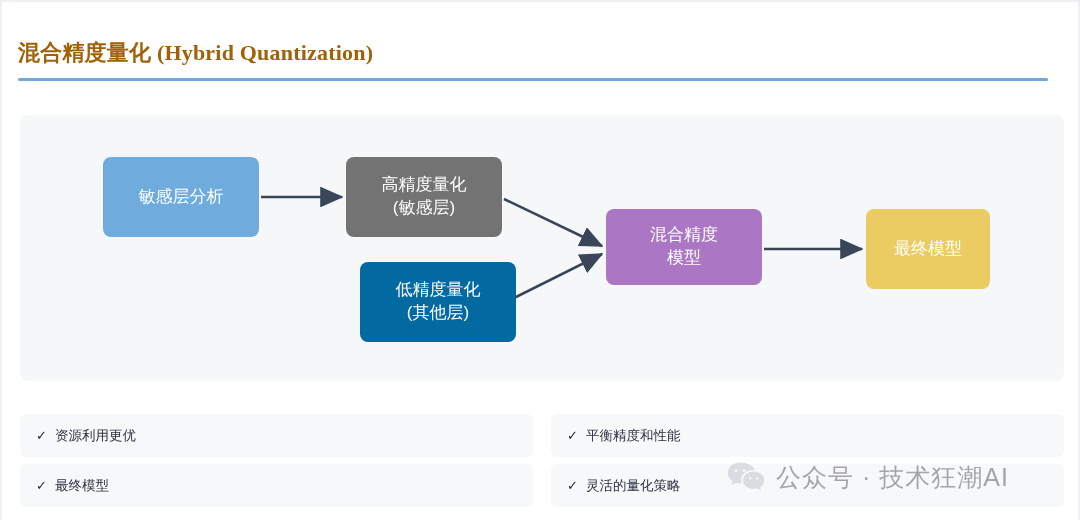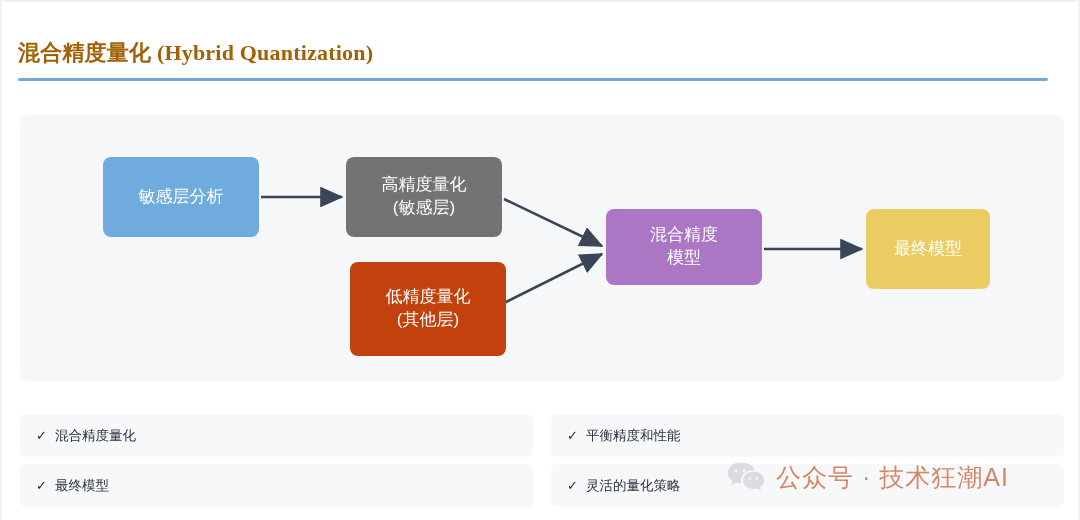--- a/index.html
+++ b/index.html
@@ -141,21 +141,21 @@
       <div>
           <span class="node-line">敏感层分析</span>
         </div>
     </div>
     <div class="node" style="left: 326px; top: 42px; width: 156px; height: 80px; background: #737373;">
       <div>
         <span class="node-line">高精度量化</span>
         <span class="node-line">(敏感层)</span>
       </div>
     </div>
-    <div class="node" style="left: 330px; top: 147px; width: 156px; height: 94px; background: #c2410c;">
+    <div class="node" style="left: 340px; top: 147px; width: 156px; height: 80px; background: #0369a1;">
       <div>
         <span class="node-line">低精度量化</span>
         <span class="node-line">(其他层)</span>
       </div>
     </div>
     <div class="node" style="left: 586px; top: 94px; width: 156px; height: 76px; background: rgb(171, 119, 196);">
       <div>
         <span class="node-line">混合精度</span>
         <span class="node-line">模型</span>
       </div>
@@ -164,21 +164,21 @@
       <div>
           <span class="node-line">最终模型</span>
         </div>
     </div>
 
   </div>
 
   <div class="features">
     <div class="feature-item">
       <span class="check-icon">✓</span>
-      <span>混合精度量化</span>
+      <span>资源利用更优</span>
     </div>
     <div class="feature-item">
       <span class="check-icon">✓</span>
       <span>平衡精度和性能</span>
     </div>
     <div class="feature-item">
       <span class="check-icon">✓</span>
       <span>最终模型</span>
     </div>
     <div class="feature-item">
@@ -189,16 +189,16 @@
 
   <div class="watermark">
     <svg class="wm-logo" viewBox="0 0 44 36">
       <path d="M15.5 2C7.9 2 2 7.2 2 13.5c0 3.6 2 6.8 5.1 8.9L5.8 27l5.3-2.7c1.4.4 2.9.6 4.4.6.5 0 1 0 1.5-.1-.3-1-.5-2-.5-3.1 0-6.3 6.1-11.4 13.6-11.4.5 0 1 0 1.5.1C30.2 5.6 23.6 2 15.5 2z" fill="#c9ccd3"></path>
       <circle cx="11" cy="11" r="1.7" fill="#f3f4f6"></circle>
       <circle cx="20" cy="11" r="1.7" fill="#f3f4f6"></circle>
       <path d="M42 21.6c0-5.3-5.2-9.6-11.6-9.6s-11.6 4.3-11.6 9.6c0 5.3 5.2 9.6 11.6 9.6 1.3 0 2.6-.2 3.8-.5l4.4 2.3-1.1-3.8c2.7-1.8 4.5-4.5 4.5-7.6z" fill="#c9ccd3"></path>
       <circle cx="26.6" cy="19.6" r="1.4" fill="#f3f4f6"></circle>
       <circle cx="34" cy="19.6" r="1.4" fill="#f3f4f6"></circle>
     </svg>
-    <span class="wm-text" style="color: #c2410c;">公众号 · 技术狂潮AI</span>
+    <span class="wm-text" style="color: #737373;">公众号 · 技术狂潮AI</span>
   </div>
 
 </div>
 
 </body></html>

